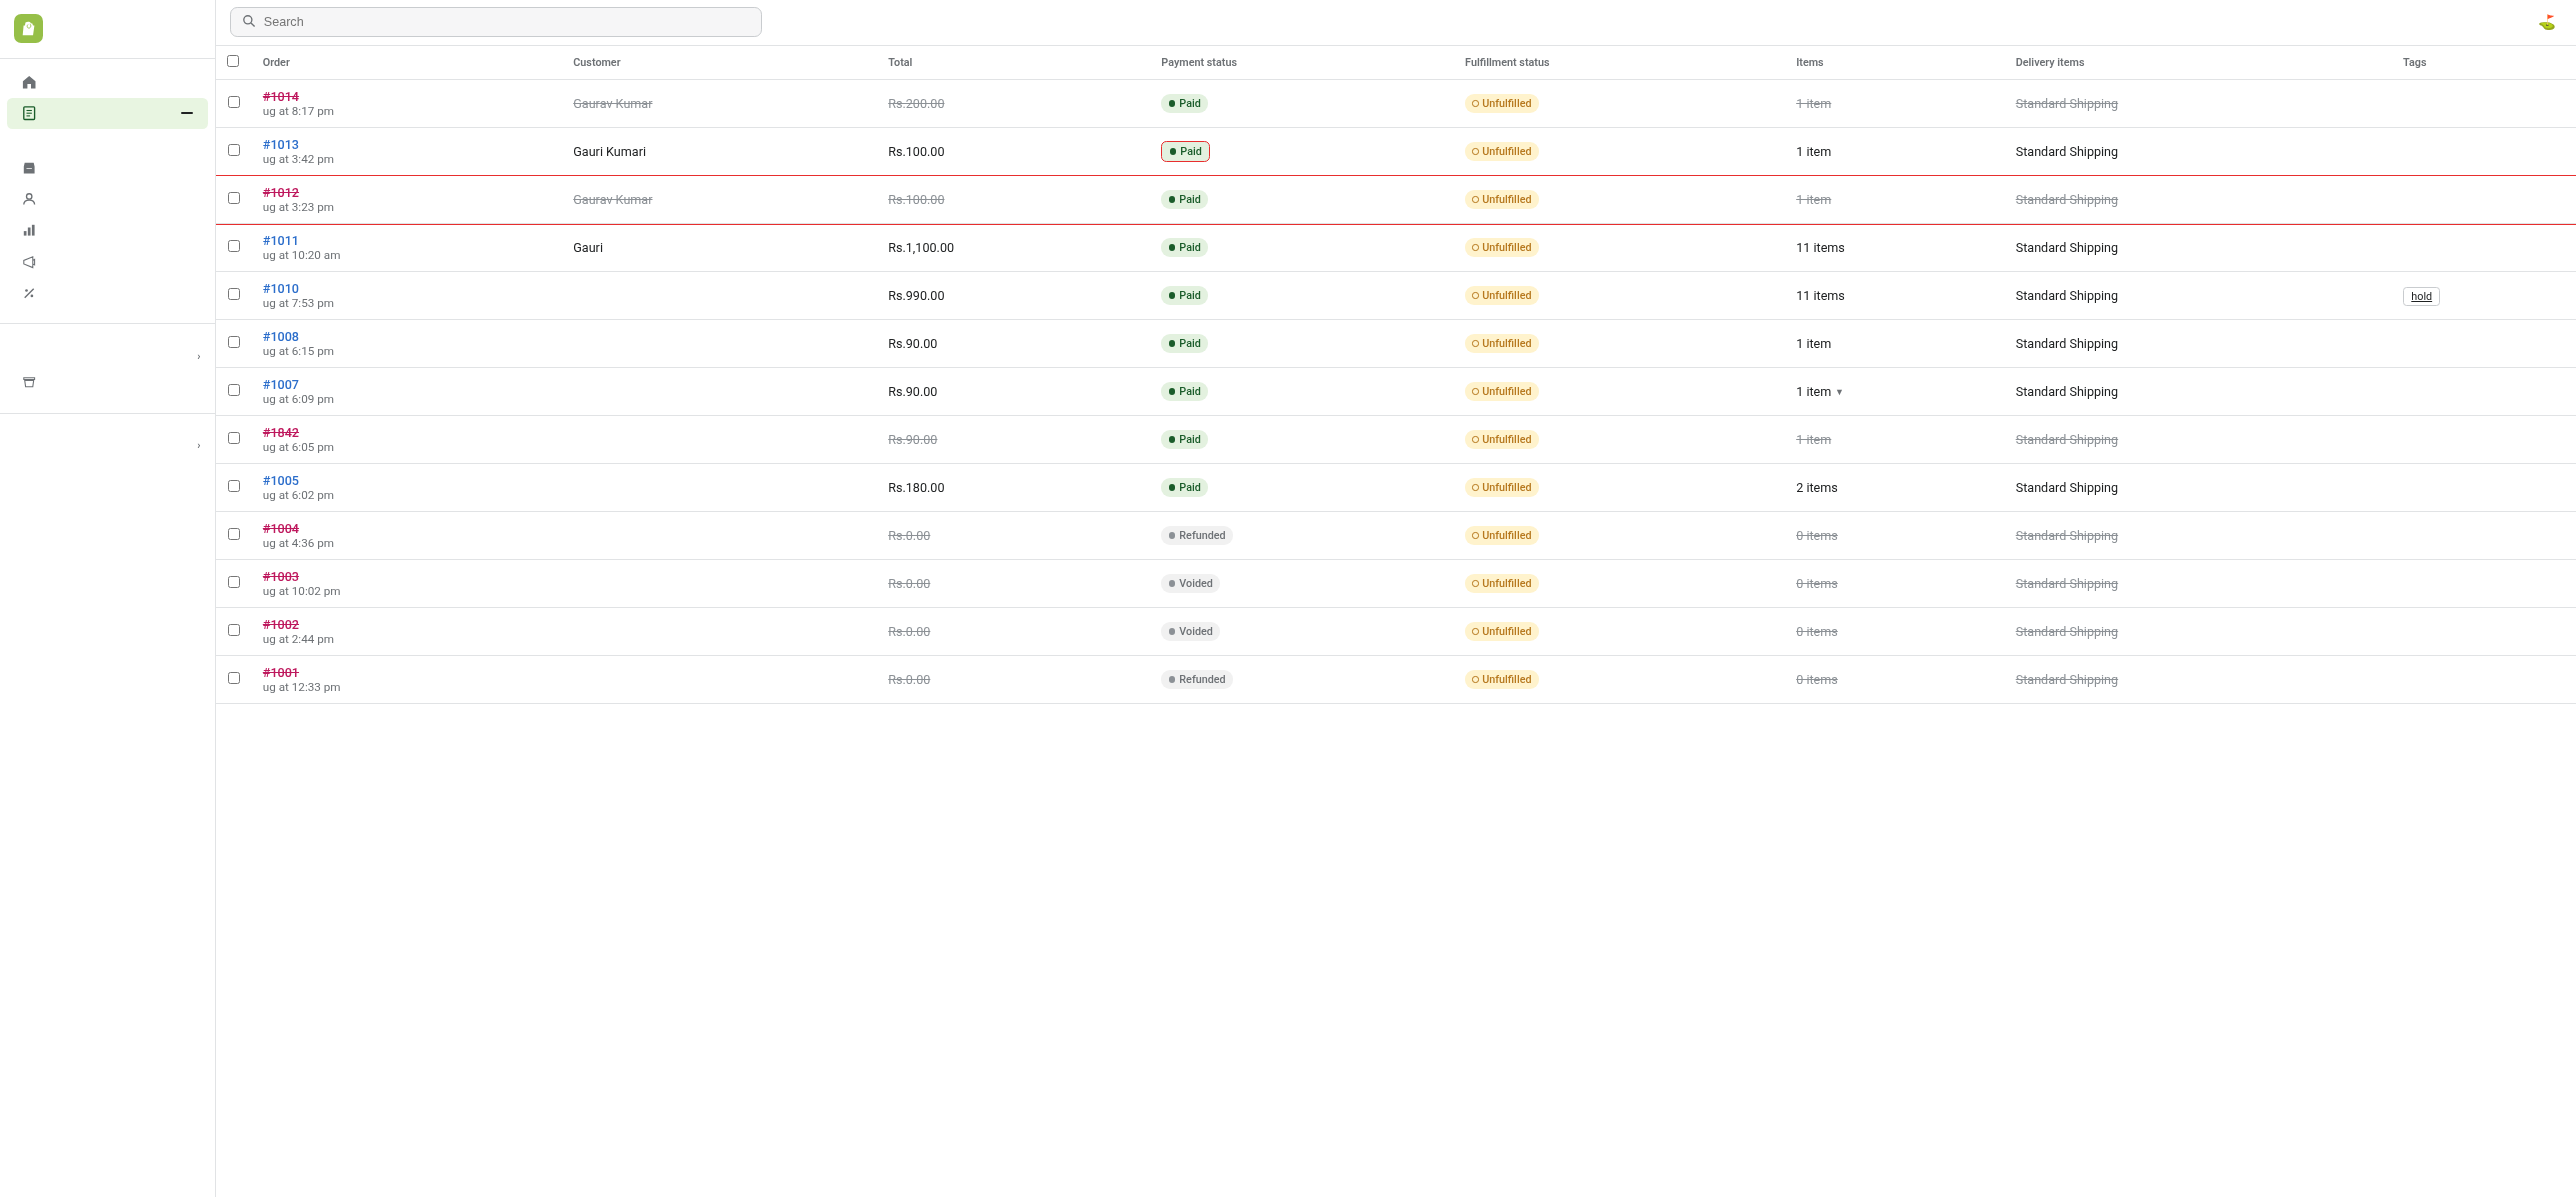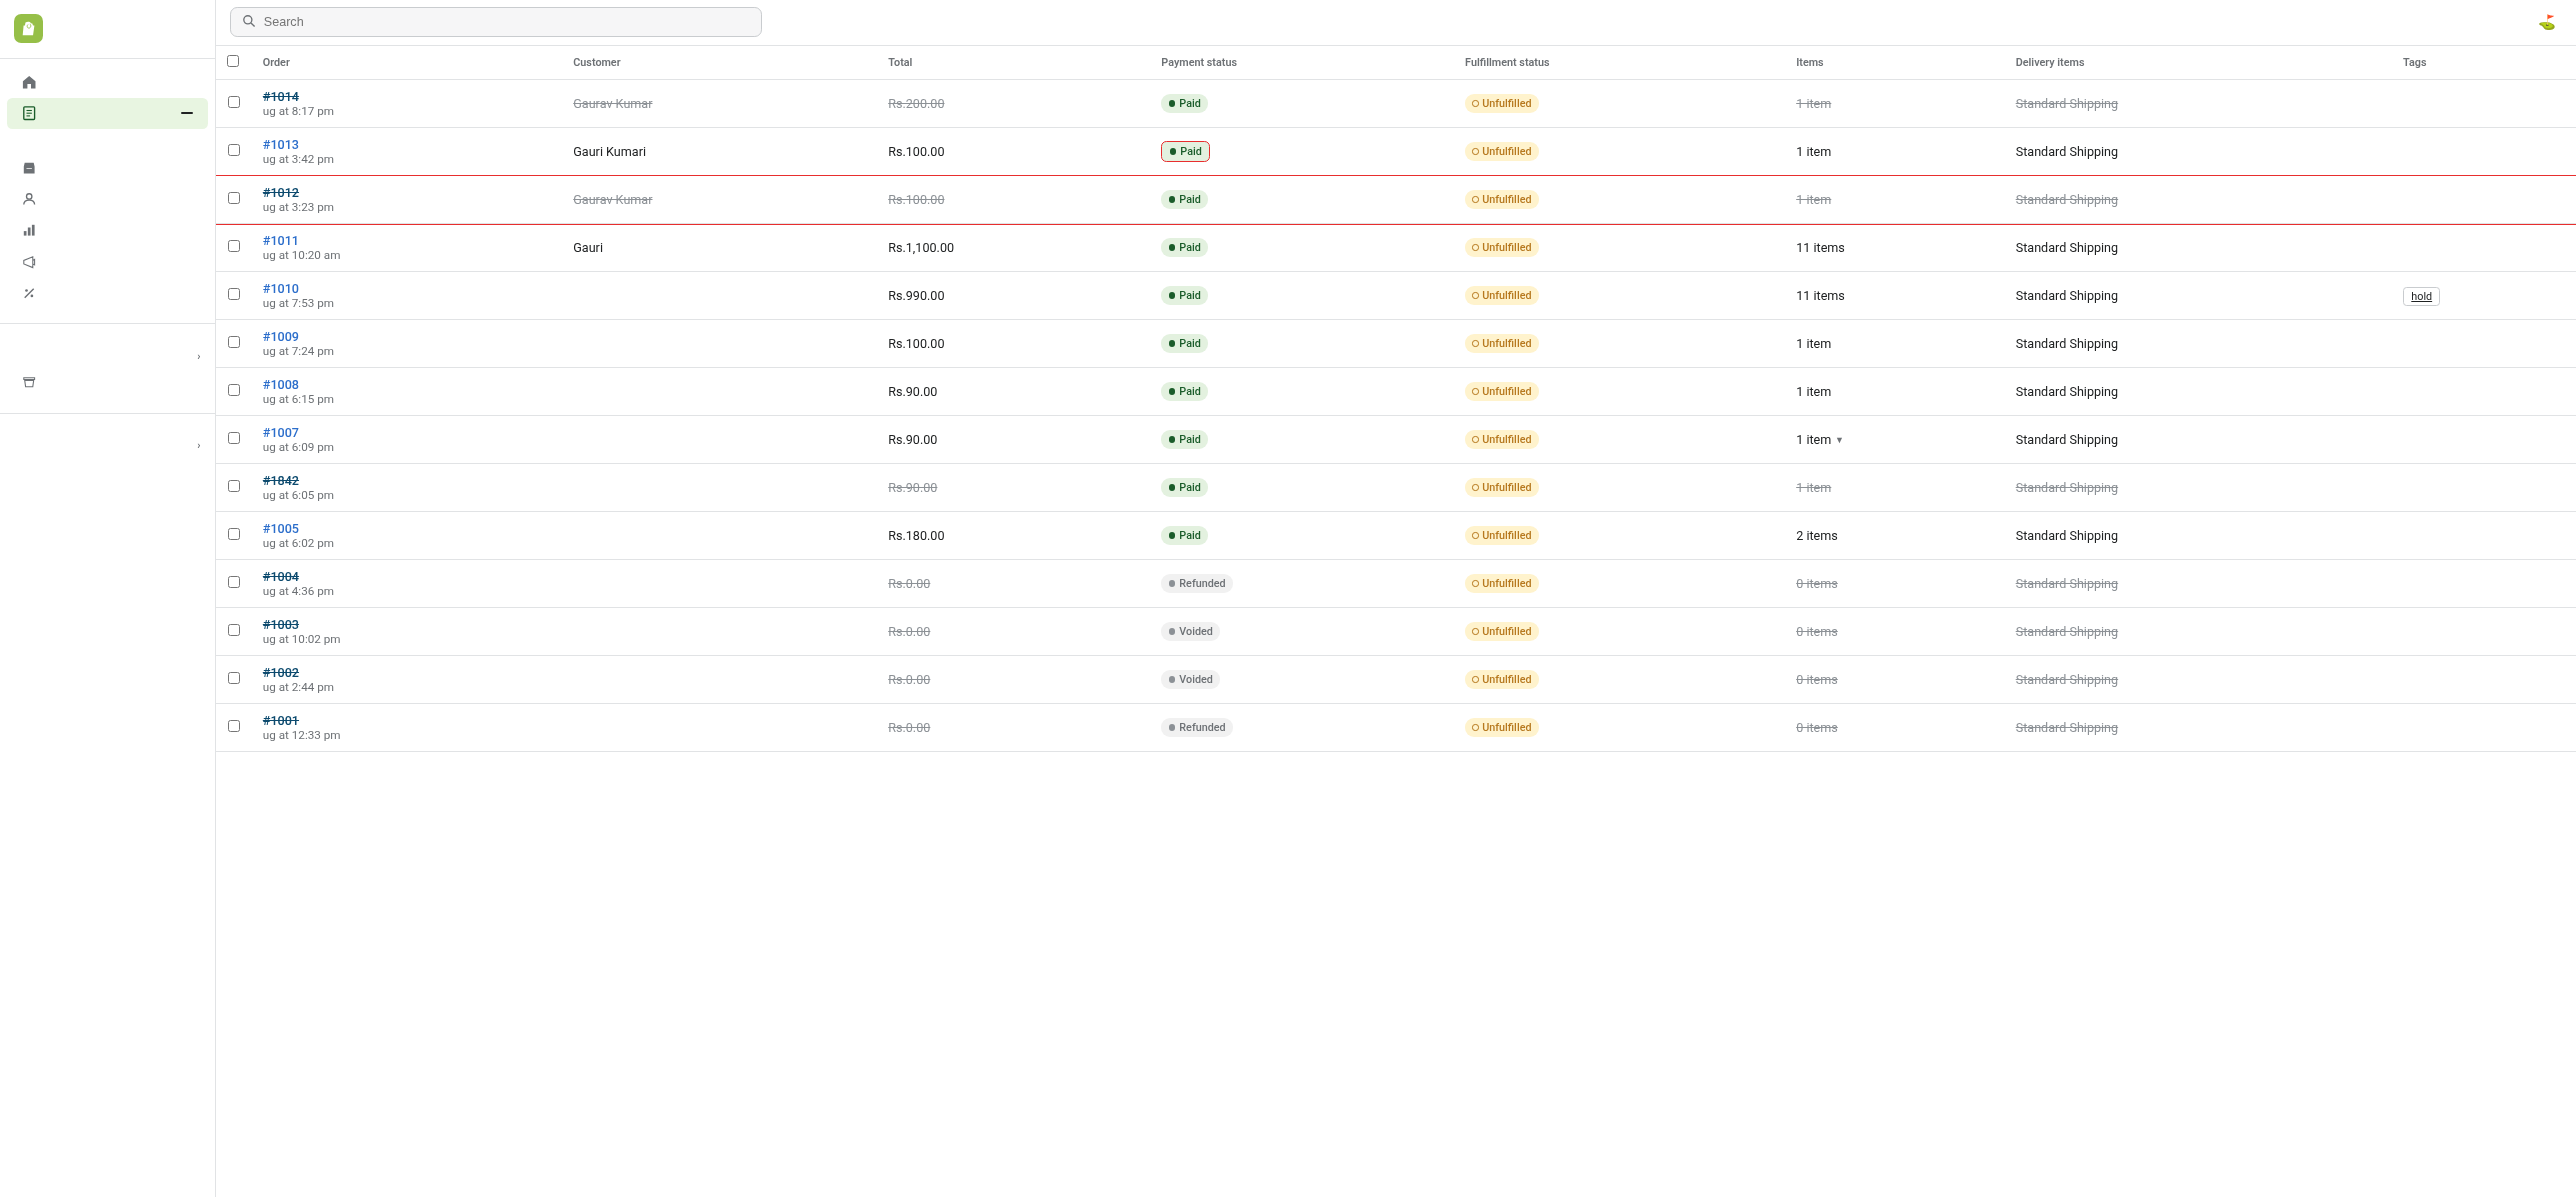--- a/index.html
+++ b/index.html
@@ -34,21 +34,21 @@
 
     
     .content { flex: 1; overflow: auto; padding: 0; background: #fff; }
 
     
     .orders-table { width: 100%; border-collapse: collapse; }
     .orders-table th { padding: 9px 10.8px; text-align: left; font-size: 10.8px; font-weight: 600; color: #6d7175; border-bottom: 0.9px solid #e1e3e5; white-space: nowrap; background: #fff; position: sticky; top: 0; z-index: 1; }
     .orders-table td { padding: 9px 10.8px; border-bottom: 0.9px solid #e1e3e5; font-size: 12.6px; vertical-align: middle; white-space: nowrap; }
 
     .order-num { color: #2c6ecb; font-weight: 500; }
-    .order-num.strikethrough { text-decoration: line-through; color: #0c4a6e; }
+    .order-num.strikethrough { text-decoration: line-through; color: #be185d; }
     .order-date { color: #6d7175; font-size: 11.7px; }
     .customer-name { color: #202223; }
     .customer-name.strikethrough { text-decoration: line-through; color: #8c9196; }
     .total { color: #202223; }
     .total.strikethrough { text-decoration: line-through; color: #8c9196; }
     .items-count { color: #202223; }
     .items-count.strikethrough { text-decoration: line-through; color: #8c9196; }
     .delivery { color: #202223; }
     .delivery.strikethrough { text-decoration: line-through; color: #8c9196; }
 
@@ -287,31 +287,20 @@
             <td class="customer-name"></td>
             <td class="total">Rs.990.00</td>
             <td><span class="badge badge-paid"><span class="badge-dot badge-dot-paid"></span>Paid</span></td>
             <td><span class="badge-unfulfilled"><span class="badge-unfulfilled-dot"></span>Unfulfilled</span></td>
             <td class="items-count">11 items</td>
             <td class="delivery">Standard Shipping</td>
             <td><span class="tag-hold">hold</span></td>
           </tr>
           <tr>
             <td class="checkbox-cell"><input type="checkbox" style=""></td>
-            <td><span class="order-num">#1009</span><div class="order-date">ug at 7:24 pm</div></td>
-            <td class="customer-name"></td>
-            <td class="total">Rs.100.00</td>
-            <td><span class="badge badge-paid"><span class="badge-dot badge-dot-paid"></span>Paid</span></td>
-            <td><span class="badge-unfulfilled"><span class="badge-unfulfilled-dot"></span>Unfulfilled</span></td>
-            <td class="items-count">1 item</td>
-            <td class="delivery">Standard Shipping</td>
-            <td></td>
-          </tr>
-          <tr>
-            <td class="checkbox-cell"><input type="checkbox" style=""></td>
             <td><span class="order-num">#1008</span><div class="order-date">ug at 6:15 pm</div></td>
             <td class="customer-name"></td>
             <td class="total">Rs.90.00</td>
             <td><span class="badge badge-paid"><span class="badge-dot badge-dot-paid"></span>Paid</span></td>
             <td><span class="badge-unfulfilled"><span class="badge-unfulfilled-dot"></span>Unfulfilled</span></td>
             <td class="items-count">1 item</td>
             <td class="delivery">Standard Shipping</td>
             <td></td>
           </tr>
           <tr>

